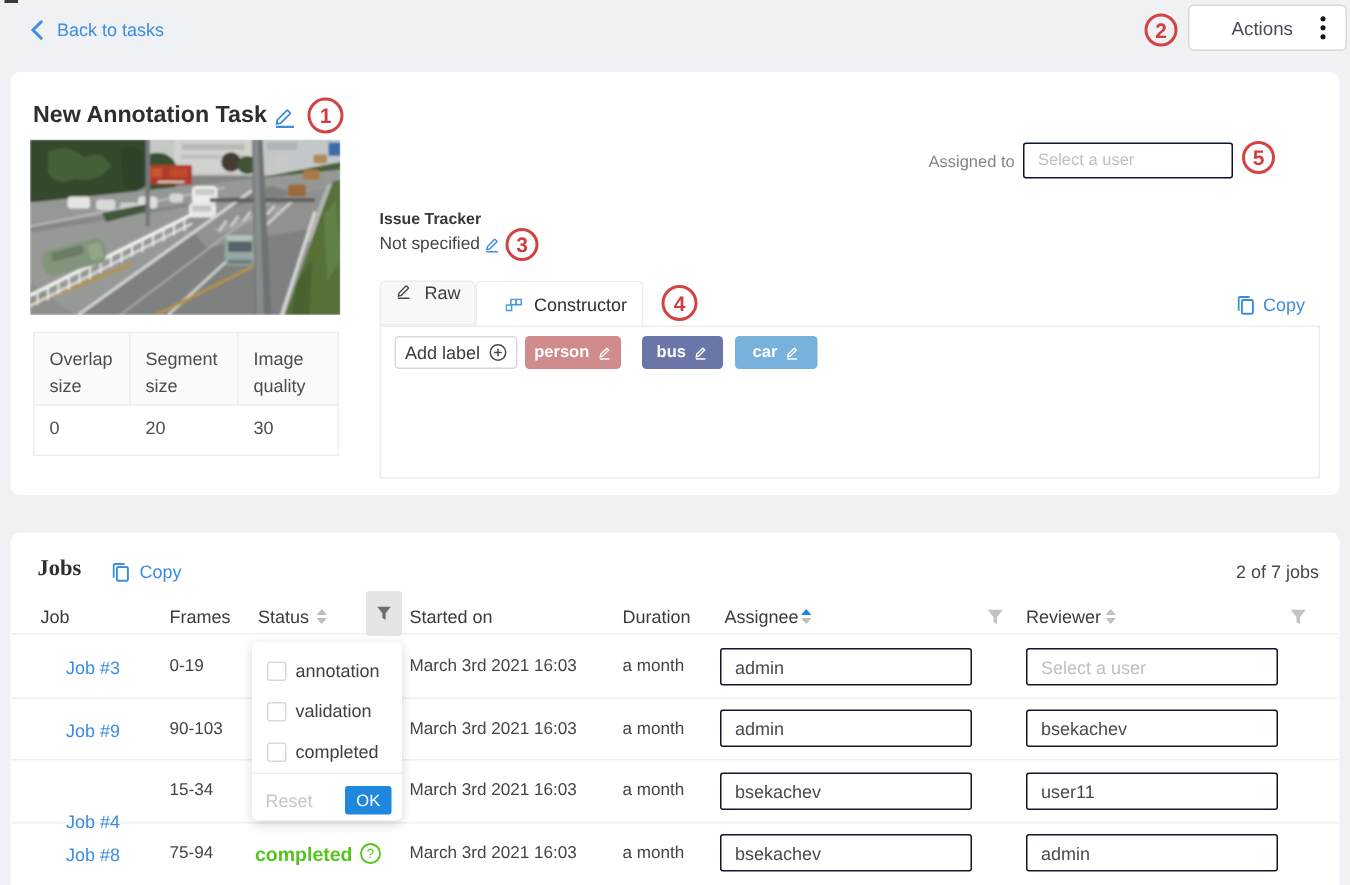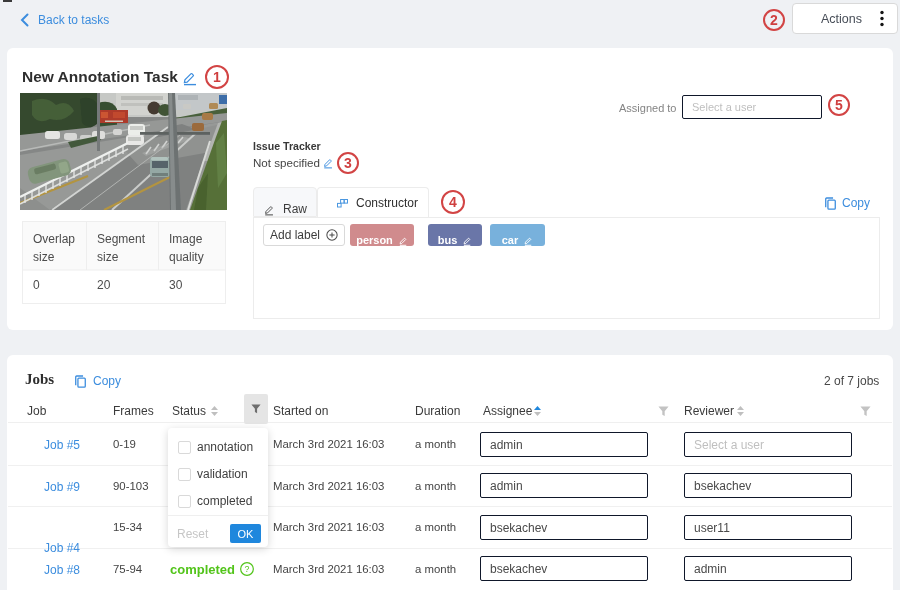--- a/index.html
+++ b/index.html
@@ -5,21 +5,21 @@
 * { margin:0; padding:0; box-sizing:border-box; }
 html,body { width:900px; height:590px; }
 body { font-family:"Liberation Sans", sans-serif; background:#eff1f4; overflow:hidden; }
 #page { position:relative; width:900px; height:590px; font-size:12px; color:#454545; }
 .abs { position:absolute; white-space:nowrap; }
 .card { position:absolute; background:#fff; border-radius:6px; }
 .link { color:#3c8dde; text-decoration:none; white-space:nowrap; }
 .num { position:absolute; width:22px; height:22px; border:2px solid #d24444; border-radius:50%; color:#cf3f3f; font-size:14px; font-weight:bold; display:flex; align-items:center; justify-content:center; }
 .inp { position:absolute; background:#fff; border:1px solid #0f172a; border-radius:2px; font-size:12px; color:#4a4a4a; display:flex; align-items:center; padding-left:9px; }
 .inp.ph { color:#bfbfbf; }
-.chip { position:absolute; height:22px; border-radius:3px; color:#fff; font-size:11px; font-weight:bold; display:flex; align-items:flex-end; justify-content:center; gap:5px; }
+.chip { position:absolute; height:22px; border-radius:3px; color:#fff; font-size:11px; font-weight:bold; display:flex; align-items:center; justify-content:center; gap:5px; }
 .hdr { color:#3b3b3b; }
 .cell { color:#444; font-size:11.4px; }
 svg { display:block; }
 </style>
 </head>
 <body>
 <div id="page">
 
   <div class="abs" style="left:3px; top:0; width:9px; height:2px; background:#3a3a3a;"></div>
 
@@ -190,21 +190,21 @@
   <div class="abs" style="left:253px; top:140px; font-size:10.6px; font-weight:bold; color:#383838;">Issue Tracker</div>
   <div class="abs" style="left:253px; top:156px; font-size:11.6px; color:#454545;">Not specified</div>
   <div class="abs" style="left:322px; top:157px;">
     <svg width="12" height="12" viewBox="0 0 14 14">
         <path d="M3 11 L3.5 8.6 L8.9 3.2 Q9.2 2.9 9.5 3.2 L10.7 4.4 Q11 4.7 10.7 5 L5.3 10.4 Z" fill="none" stroke="#3c8dde" stroke-width="1.1"></path>
         <line x1="2.6" y1="12.7" x2="11.6" y2="12.7" stroke="#3c8dde" stroke-width="1.2"></line>
       </svg>
   </div>
   <div class="num" style="left:337px; top:152px;">3</div>
 
-  <div class="abs" style="left:253px; top:187px; width:64px; height:30px; background:#f7f8fa; border:1px solid #ececec; border-radius:4px 4px 0 0; display:flex; align-items:flex-end; justify-content:center; gap:8px; color:#3c3c3c;">
+  <div class="abs" style="left:253px; top:187px; width:64px; height:30px; background:#f7f8fa; border:1px solid #ececec; border-radius:4px 4px 0 0; display:flex; align-items:flex-start; justify-content:center; gap:8px; color:#3c3c3c;">
     <svg width="12" height="12" viewBox="0 0 14 14">
         <path d="M3 11 L3.5 8.6 L8.9 3.2 Q9.2 2.9 9.5 3.2 L10.7 4.4 Q11 4.7 10.7 5 L5.3 10.4 Z" fill="none" stroke="#4a4a4a" stroke-width="1.1"></path>
         <line x1="2.6" y1="12.7" x2="11.6" y2="12.7" stroke="#4a4a4a" stroke-width="1.2"></line>
       </svg>
     Raw</div>
   <div class="abs" style="left:317px; top:187px; width:112px; height:31px; background:#fff; border:1px solid #ececec; border-bottom:none; border-radius:4px 4px 0 0; display:flex; align-items:center; justify-content:center; gap:8px; padding-left:9px; color:#2f2f2f;">
     <svg width="11" height="9" viewBox="0 0 11 9">
         <g fill="none" stroke="#4a97e0" stroke-width="1">
           <rect x="0.5" y="4.4" width="3.6" height="3.6"></rect>
           <rect x="3.6" y="0.5" width="3.6" height="3.6"></rect>
@@ -303,21 +303,21 @@
   <div class="abs" style="left:860px; top:406px;">
       <svg width="11" height="11" viewBox="0 0 12 12">
         <path d="M0.5 0.5 h11 L7.3 5.8 V11 L4.7 9.6 V5.8 Z" fill="#c3c3c3"></path>
       </svg>
     </div>
 
   <div class="abs" style="left:8px; top:465px; width:884px; border-bottom:1px solid #f0f0f0;"></div>
   <div class="abs" style="left:8px; top:506px; width:884px; border-bottom:1px solid #f0f0f0;"></div>
   <div class="abs" style="left:8px; top:548px; width:884px; border-bottom:1px solid #f0f0f0;"></div>
 
-  <a class="link abs" style="left:44px; top:438px;">Job #5</a>
+  <a class="link abs" style="left:44px; top:438px;">Job #3</a>
   <div class="abs cell" style="left:113px; top:438px;">0-19</div>
   <div class="abs cell" style="left:273px; top:438px;">March 3rd 2021 16:03</div>
   <div class="abs cell" style="left:415px; top:438px;">a month</div>
   <div class="inp" style="left:480px; top:432px; width:168px; height:25px;">admin</div>
   <div class="inp ph" style="left:684px; top:432px; width:168px; height:25px;">Select a user</div>
 
   <a class="link abs" style="left:44px; top:480px;">Job #9</a>
   <div class="abs cell" style="left:113px; top:480px;">90-103</div>
   <div class="abs cell" style="left:273px; top:480px;">March 3rd 2021 16:03</div>
   <div class="abs cell" style="left:415px; top:480px;">a month</div>

